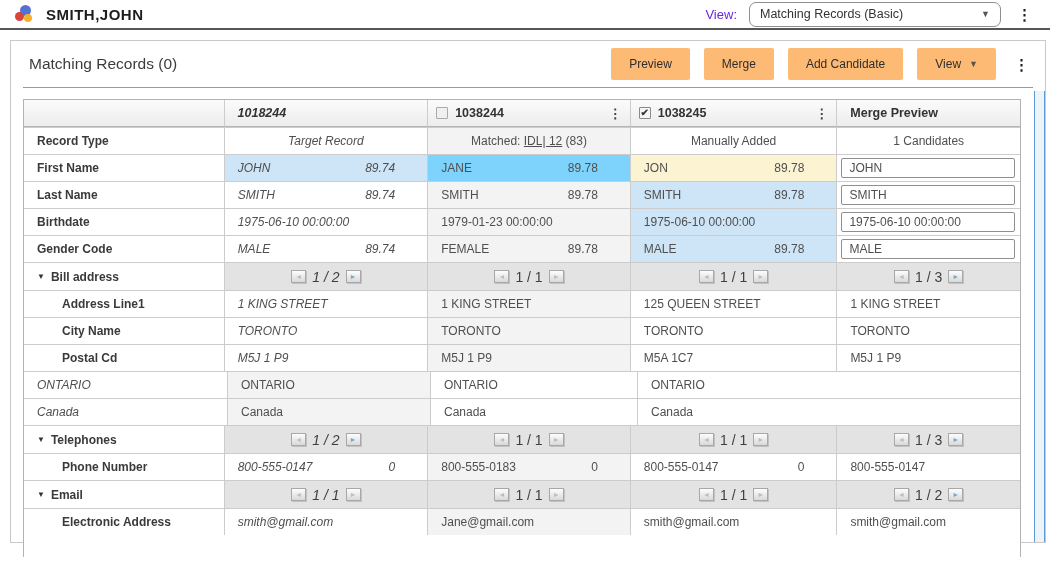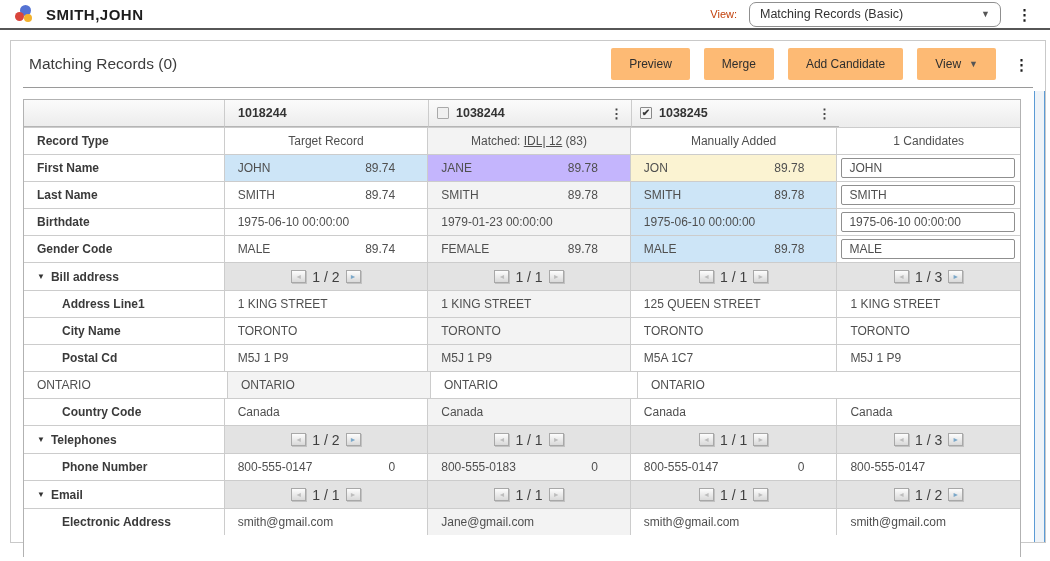--- a/index.html
+++ b/index.html
@@ -7,40 +7,40 @@
 
   
   .appbar { height:30px; display:flex; align-items:center; padding:0 14px; background:#fff; border-bottom:2px solid #565656; }
   .logo { position:relative; width:22px; height:20px; margin-right:10px; flex:none; }
   .logo .dot { position:absolute; border-radius:50%; }
   .logo .d-blue { width:11px; height:11px; left:6px; top:1px; background:#5472d3; }
   .logo .d-red { width:9px; height:9px; left:1px; top:8px; background:#d9453c; }
   .logo .d-yellow { width:8px; height:8px; left:10px; top:10px; background:#f2b22e; }
   .app-title { font-size:15px; font-weight:bold; color:#1d1d1d; letter-spacing:.5px; }
   .appbar-right { margin-left:auto; display:flex; align-items:center; gap:12px; }
-  .view-label { font-size:11px; color:#c2410c; }
+  .view-label { font-size:13px; color:#6d28d9; }
   .view-select { width:252px; height:25px; border:1px solid #8f8f8f; border-radius:7px; background:#fff; display:flex; align-items:center; justify-content:space-between; padding:0 10px; font-size:12.5px; color:#333; cursor:pointer; }
   .caret { font-size:9px; color:#555; }
   .kebab { font-size:15px; font-weight:bold; color:#1d1d1d; cursor:pointer; line-height:1; padding:2px 4px; }
 
   
   .panel { position:absolute; left:10px; top:40px; width:1036px; height:503px; background:#fff; border:1px solid #c9c9c9; }
   .panel-header { height:46px; display:flex; align-items:center; padding:0 12px 0 18px; }
   .panel-title { font-size:15.5px; color:#3c3c3c; }
   .toolbar { margin-left:auto; display:flex; align-items:center; gap:14px; }
   .btn { background:#fdba74; border:none; border-radius:2px; height:32px; padding:0 18px; font-size:12px; color:#2e2e2e; font-family:inherit; cursor:pointer; display:flex; align-items:center; gap:8px; }
   .divider { height:1px; background:#9a9a9a; margin:0 12px; }
 
   
   .grid { position:absolute; left:12px; top:58px; width:998px; border:1px solid #b2b2b2; background:#fff; font-size:12px; }
   .grow { display:flex; border-bottom:1px solid #ccc; }
   .grow:last-child { border-bottom:none; }
   .cell { display:flex; align-items:center; border-right:1px solid #ccc; min-height:26px; background:#fff; overflow:hidden; white-space:nowrap; }
   .cell:last-child { border-right:none; }
-  .c0 { width:201px; } .c1 { width:204px; } .c2 { width:203px; } .c3 { width:207px; } .c4 { width:183px; }
+  .c0 { width:201px; } .c1 { width:204px;font-style:italic; } .c2 { width:203px; } .c3 { width:207px; } .c4 { width:183px; }
 
   .hrow { background:linear-gradient(#fbfbfb,#ececec); }
   .hrow .cell { min-height:27px; border-bottom:1px solid #b5b5b5; background:transparent; }
   .hcell { padding:0 8px; font-weight:bold; color:#333; font-size:12.5px; gap:7px; }
   .hcell .hkebab { margin-left:auto; font-size:13px; color:#444; cursor:pointer; font-weight:bold; }
   .hcell.nochk { padding-left:13px; }
 
   .checkbox { width:12px; height:12px; border:1px solid #a9a9a9; background:#f0f0f0; border-radius:1px; flex:none; display:flex; align-items:center; justify-content:center; font-size:10px; color:#3a3a3a; cursor:pointer; line-height:1; }
   .checkbox.checked { background:#f5f5f5; border-color:#8a8a8a; }
 
@@ -112,20 +112,23 @@
         <div class="cell hcell c2">
           <span class="checkbox"></span>
           <span>1038244</span>
           <span class="hkebab">⋮</span>
         </div>
         <div class="cell hcell c3">
           <span class="checkbox checked">✔</span>
           <span>1038245</span>
           <span class="hkebab">⋮</span>
         </div>
+        <div class="cell hcell c4 nochk">
+          <span>Merge Preview</span>
+        </div>
       </div>
     <div id="grid-body">
         <div class="grow">
           <div class="cell c0 label-cell">
             <span>Record Type</span>
           </div>
           <div class="cell c1 center">
             <span class="vtext">Target Record</span>
           </div>
           <div class="cell c2 center" style="background: rgb(243, 243, 243);">
@@ -139,21 +142,21 @@
           </div>
         </div>
         <div class="grow">
           <div class="cell c0 label-cell">
             <span>First Name</span>
           </div>
           <div class="cell c1" style="background: rgb(205, 229, 247);">
             <span class="vtext">JOHN</span>
             <span class="score">89.74</span>
           </div>
-          <div class="cell c2" style="background: #c4b5fd;">
+          <div class="cell c2" style="background: #7dd3fc;">
             <span class="vtext">JANE</span>
             <span class="score">89.78</span>
           </div>
           <div class="cell c3" style="background: rgb(251, 243, 210);">
             <span class="vtext">JON</span>
             <span class="score">89.78</span>
           </div>
           <div class="cell c4">
             <div class="mergebox">JOHN</div>
           </div>
@@ -308,23 +311,20 @@
             <span class="vtext">ONTARIO</span>
           </div>
           <div class="cell c3">
             <span class="vtext">ONTARIO</span>
           </div>
           <div class="cell c4">
             <span class="vtext">ONTARIO</span>
           </div>
         </div>
         <div class="grow">
-          <div class="cell c0 label-cell indent">
-            <span>Country Code</span>
-          </div>
           <div class="cell c1">
             <span class="vtext">Canada</span>
           </div>
           <div class="cell c2" style="background: rgb(243, 243, 243);">
             <span class="vtext">Canada</span>
           </div>
           <div class="cell c3">
             <span class="vtext">Canada</span>
           </div>
           <div class="cell c4">

